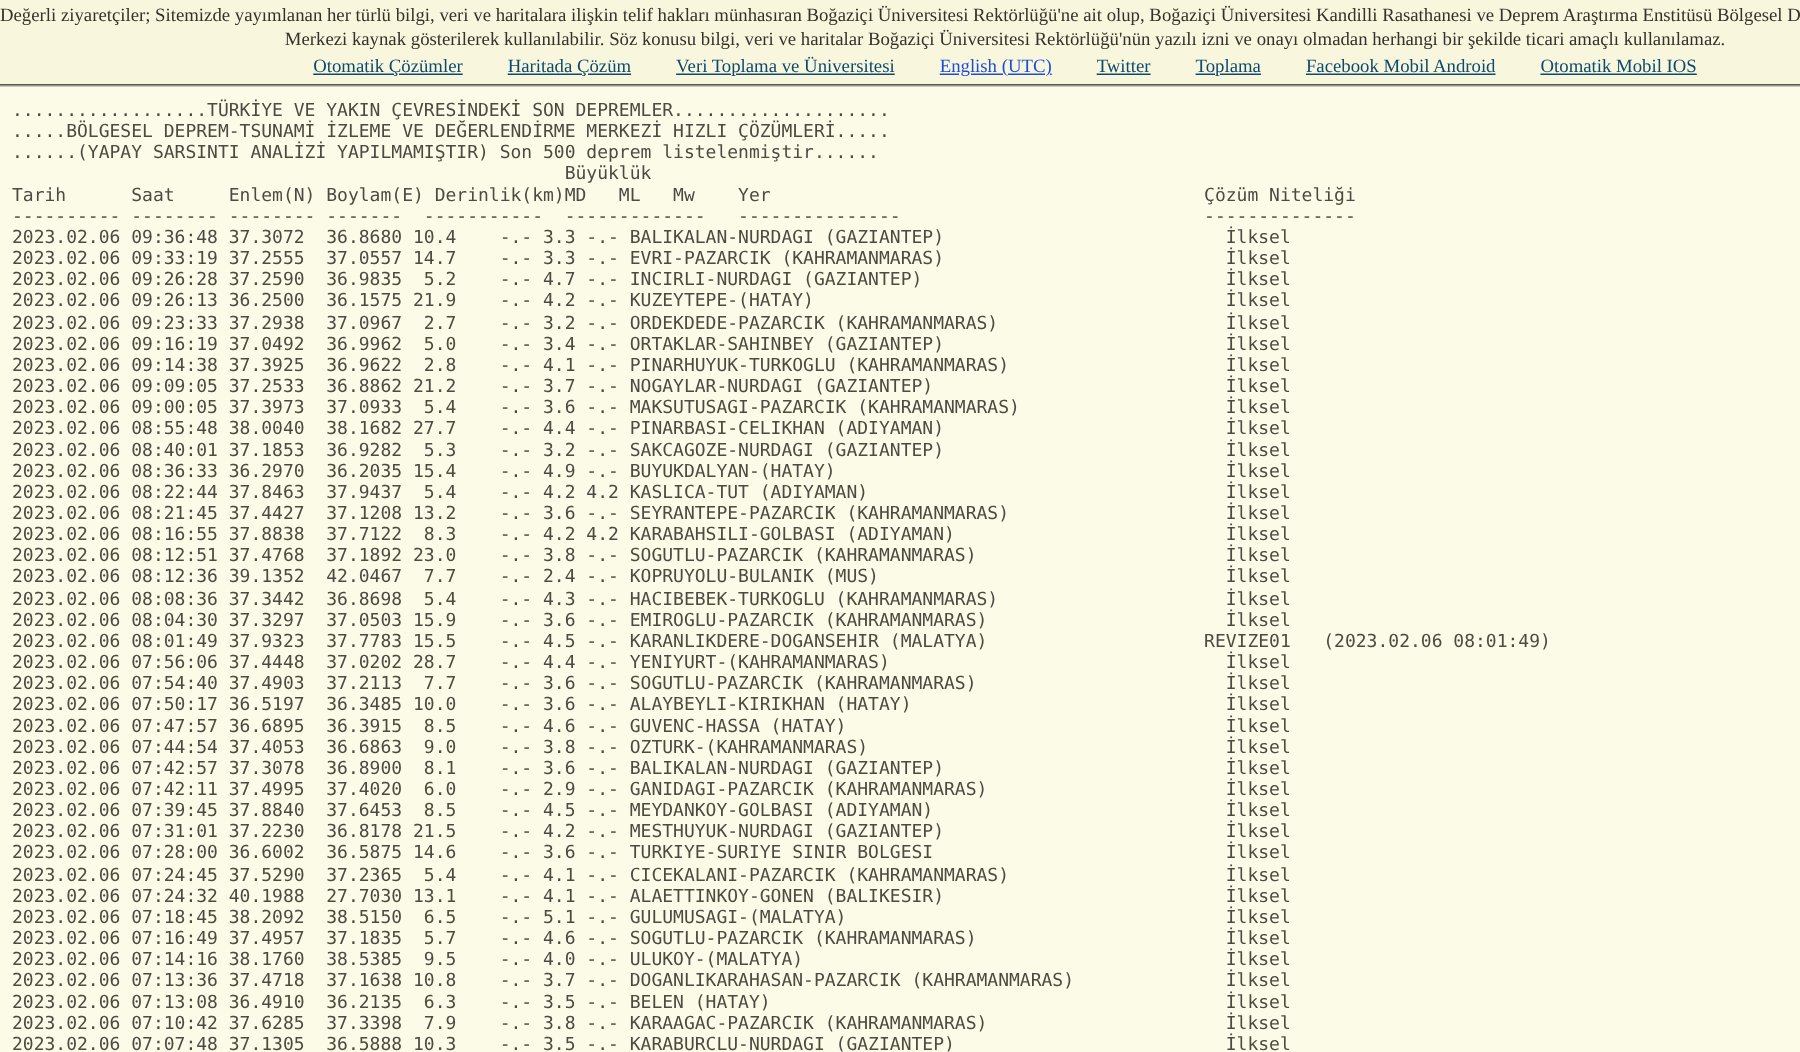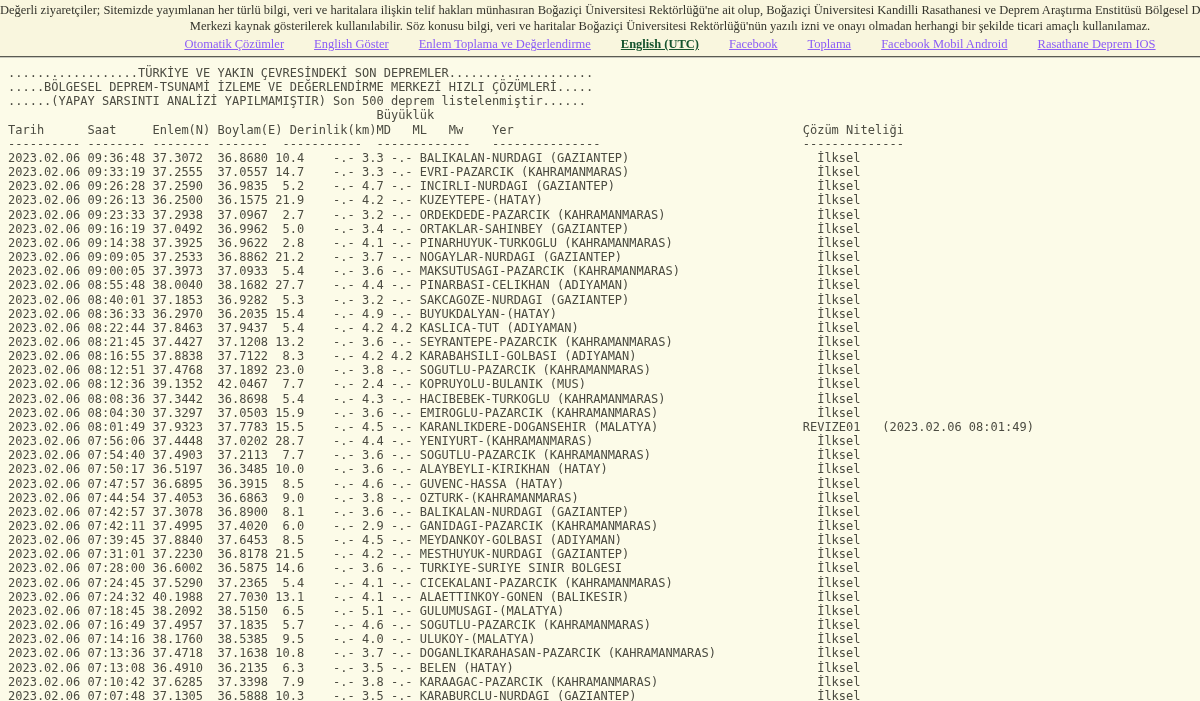--- a/index.html
+++ b/index.html
@@ -12,39 +12,39 @@
   .page { width: 1340px; }
   .topbar {
     background: #f9f6de;
     text-align: center;
     font-size: 12.5px;
     color: #33332b;
     padding-top: 2px;
   }
   .notice-line { white-space: nowrap; line-height: 16px; }
   .navlinks { line-height: 18px; padding: 1px 0 3px; white-space: nowrap; }
-  .navlink { color: #8b5cf6; text-decoration: underline; margin: 0 15px; cursor: pointer; }
-  .navlink.red { color: #14532d; font-weight: bold; }
+  .navlink { color: #0c4a6e; text-decoration: underline; margin: 0 15px; cursor: pointer; }
+  .navlink.red { color: #1d4ed8; }
   .rule { height: 2px; background: #5a5a52; border-bottom: 1px solid #c9c9bd; }
   .mono-list {
     font-family: "DejaVu Sans Mono", monospace;
     font-size: 12px;
     color: #4b4b41;
     padding: 8px 0 0 8px;
   }
   .mline { white-space: pre; line-height: 14.16px; height: 14.16px; }
 </style>
 </head>
 <body>
 
 <div class="page">
   <header class="topbar">
     <div class="notice-line">Değerli ziyaretçiler; Sitemizde yayımlanan her türlü bilgi, veri ve haritalara ilişkin telif hakları münhasıran Boğaziçi Üniversitesi Rektörlüğü'ne ait olup, Boğaziçi Üniversitesi Kandilli Rasathanesi ve Deprem Araştırma Enstitüsü Bölgesel Deprem-Tsunami İzleme ve Değerlendirme</div>
     <div class="notice-line">Merkezi kaynak gösterilerek kullanılabilir. Söz konusu bilgi, veri ve haritalar Boğaziçi Üniversitesi Rektörlüğü'nün yazılı izni ve onayı olmadan herhangi bir şekilde ticari amaçlı kullanılamaz.</div>
-    <nav class="navlinks"><a class="navlink">Otomatik Çözümler</a><a class="navlink">English Göster</a><a class="navlink">Enlem Toplama ve Değerlendirme</a><a class="navlink red">English (UTC)</a><a class="navlink">Facebook</a><a class="navlink">Toplama</a><a class="navlink">Facebook Mobil Android</a><a class="navlink">Rasathane Deprem IOS</a></nav>
+    <nav class="navlinks"><a class="navlink">Otomatik Çözümler</a><a class="navlink">Haritada Çözüm</a><a class="navlink">Veri Toplama ve Üniversitesi</a><a class="navlink red">English (UTC)</a><a class="navlink">Twitter</a><a class="navlink">Toplama</a><a class="navlink">Facebook Mobil Android</a><a class="navlink">Otomatik Mobil IOS</a></nav>
   </header>
   <div class="rule"></div>
   <div class="mono-list">
       <div class="mline">..................TÜRKİYE VE YAKIN ÇEVRESİNDEKİ SON DEPREMLER....................</div>
       <div class="mline">.....BÖLGESEL DEPREM-TSUNAMİ İZLEME VE DEĞERLENDİRME MERKEZİ HIZLI ÇÖZÜMLERİ.....</div>
       <div class="mline">......(YAPAY SARSINTI ANALİZİ YAPILMAMIŞTIR) Son 500 deprem listelenmiştir......</div>
       <div class="mline">                                                   Büyüklük</div>
       <div class="mline">Tarih      Saat     Enlem(N) Boylam(E) Derinlik(km)MD   ML   Mw    Yer                                        Çözüm Niteliği</div>
       <div class="mline">---------- -------- -------- -------  -----------  -------------   ---------------                            --------------</div>
       <div class="mline">2023.02.06 09:36:48 37.3072  36.8680 10.4    -.- 3.3 -.- BALIKALAN-NURDAGI (GAZIANTEP)                          İlksel</div>

